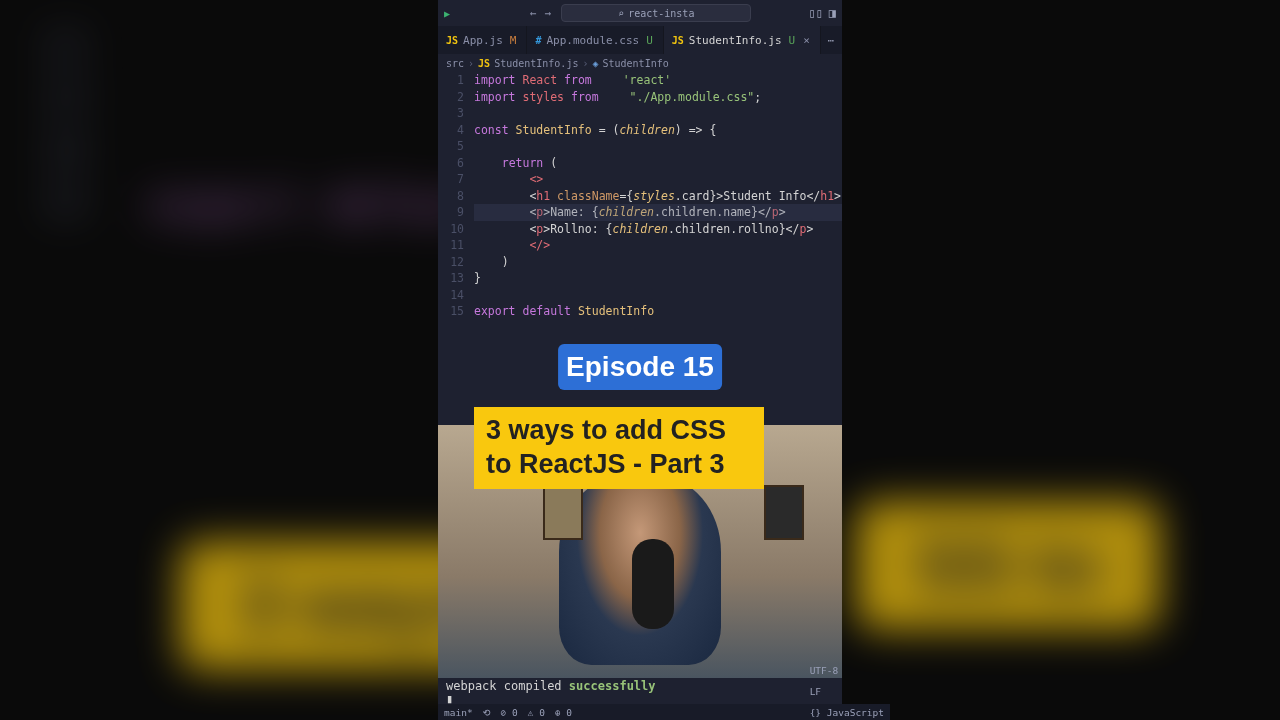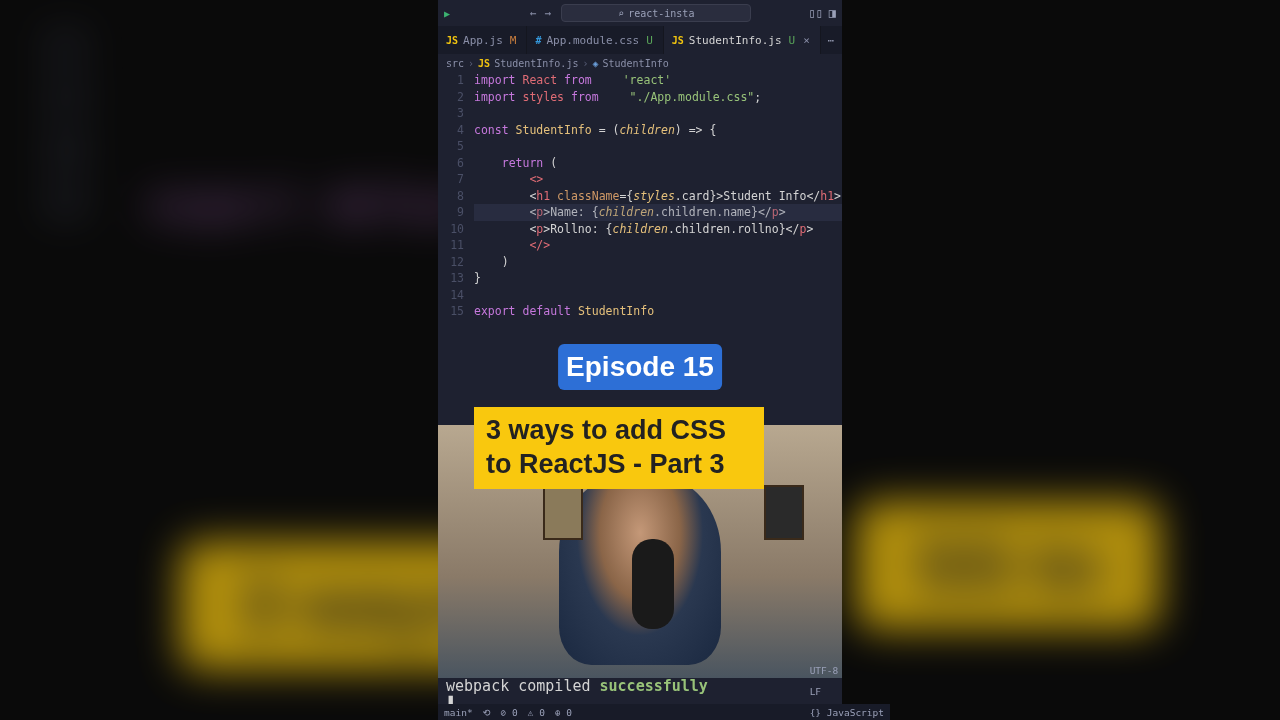--- a/index.html
+++ b/index.html
@@ -278,21 +278,21 @@
     
     
     .terminal {
       position: absolute;
       left: 438px;
       bottom: 14px;
       width: 404px;
       height: 28px;
       background: #1e2130;
       color: #d4d4d4;
-      font-size: 15px;
+      font-size: 12px;
       padding: 2px 8px;
       z-index: 2;
       line-height: 13px;
     }
     .term-success { color: #98c379; font-weight: bold; }
     
     
     .statusbar {
       position: absolute;
       left: 438px;

